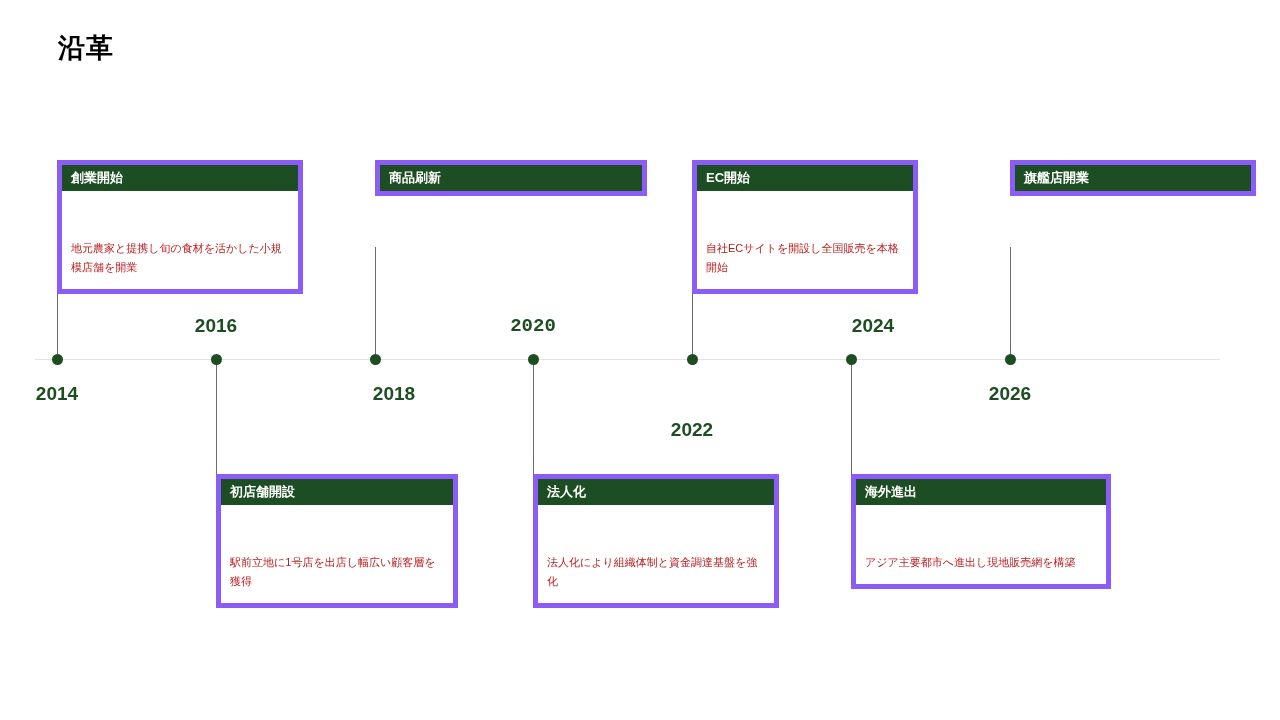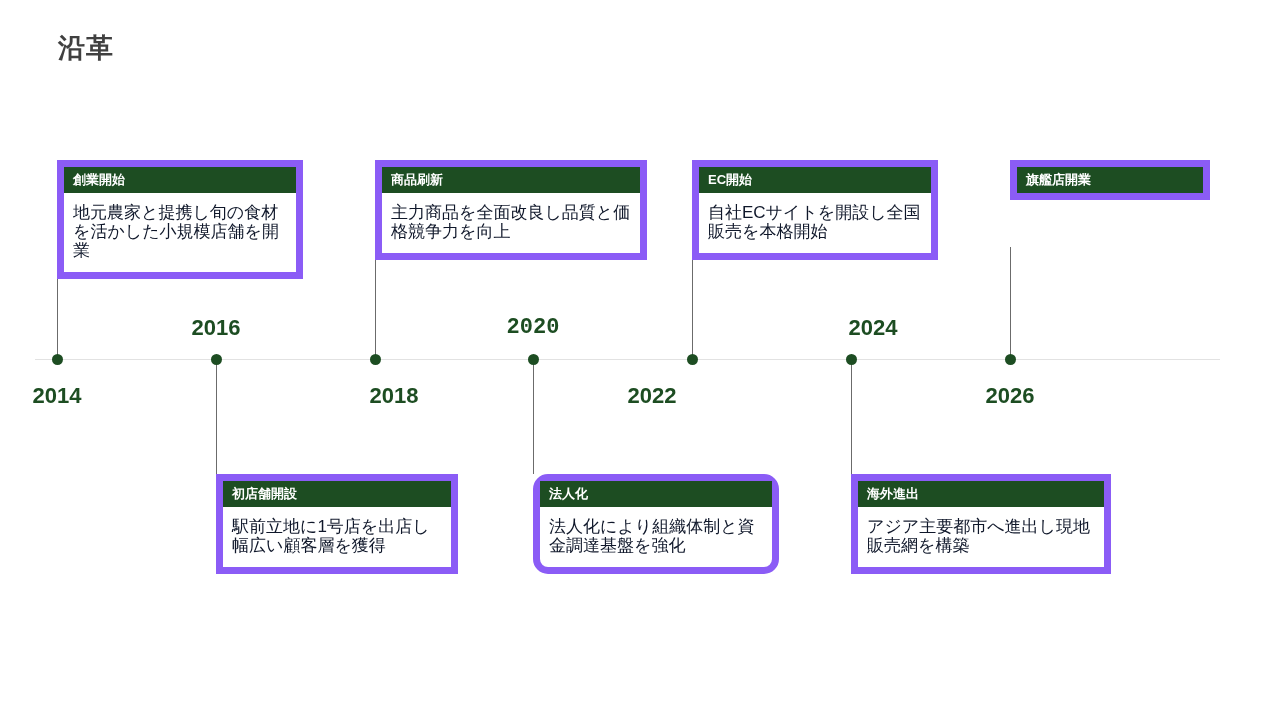--- a/index.html
+++ b/index.html
@@ -22,21 +22,21 @@
     width: 1280px;
     height: 720px;
   }
 
   .page-title {
     position: absolute;
     left: 58px;
     top: 28px;
     font-size: 27px;
     font-weight: bold;
-    color: #404040;
+    color: #000000;
     letter-spacing: 1px;
     line-height: 40px;
     white-space: nowrap;
   }
 
   
   .axis-line {
     position: absolute;
     left: 35px;
     top: 359px;
@@ -50,60 +50,61 @@
     width: 11px;
     height: 11px;
     margin-left: -5.5px;
     margin-top: -5.5px;
     border-radius: 50%;
     background: #1d4d22;
   }
 
   .year-label {
     position: absolute;
-    font-size: 22px;
+    font-size: 19px;
     font-weight: bold;
     color: #1d4d22;
     white-space: nowrap;
     transform: translateX(-50%);
   }
   .year-label.above { top: 315px; }
   .year-label.below { top: 383px; }
 
   
   .connector {
     position: absolute;
     width: 1px;
     background: #6b6b6b;
   }
 
   
   .card {
     position: absolute;
     box-sizing: border-box;
     background: #ffffff;
-    border: 7px solid #8b5cf6;
+    border: 5px solid #8b5cf6;
   }
   .card-header {
     box-sizing: border-box;
     background: #1d4d22;
     color: #ffffff;
     font-size: 13px;
     font-weight: bold;
     line-height: 15px;
     padding: 5px 9px 6px 9px;
     white-space: nowrap;
     overflow: hidden;
   }
   .card-body {
     box-sizing: border-box;
     padding: 10px 9px 12px 9px;
-    font-size: 17px;
+    font-size: 11px;
     line-height: 19px;
-    color: #0f172a;
+    color: #b91c1c;
+    margin-top: 38px;
   }
 </style>
 </head>
 <body>
 
 <div id="slide">
 
   <div class="page-title">沿革</div>
 
   <div id="timeline-layer">
@@ -118,46 +119,45 @@
       <div class="connector" style="left: 216px; top: 359px; height: 115px;"></div>
       <div class="card" style="left: 216px; width: 242px; top: 474px;">
         <div class="card-header">初店舗開設</div>
         <div class="card-body">駅前立地に1号店を出店し幅広い顧客層を獲得</div>
       </div>
       <div class="node-dot" style="left: 216px; top: 359px;"></div>
       <div class="year-label above" style="left: 216px;">2016</div>
       <div class="connector" style="left: 375px; top: 247px; height: 112px;"></div>
       <div class="card" style="left: 375px; width: 272px; top: 160px;">
         <div class="card-header">商品刷新</div>
-        <div class="card-body">主力商品を全面改良し品質と価格競争力を向上</div>
       </div>
       <div class="node-dot" style="left: 375px; top: 359px;"></div>
       <div class="year-label below" style="left: 375px; margin-left: 19px;">2018</div>
       <div class="connector" style="left: 533px; top: 359px; height: 115px;"></div>
-      <div class="card" style="left: 533px; width: 246px; top: 474px; border-radius: 15px;">
+      <div class="card" style="left: 533px; width: 246px; top: 474px;">
         <div class="card-header">法人化</div>
         <div class="card-body">法人化により組織体制と資金調達基盤を強化</div>
       </div>
       <div class="node-dot" style="left: 533px; top: 359px;"></div>
       <div class="year-label above" style="left: 533px; font-family: Liberation Mono, monospace;">2020</div>
       <div class="connector" style="left: 692px; top: 247px; height: 112px;"></div>
-      <div class="card" style="left: 692px; width: 246px; top: 160px;">
+      <div class="card" style="left: 692px; width: 226px; top: 160px;">
         <div class="card-header">EC開始</div>
         <div class="card-body">自社ECサイトを開設し全国販売を本格開始</div>
       </div>
       <div class="node-dot" style="left: 692px; top: 359px;"></div>
-      <div class="year-label below" style="left: 652px;">2022</div>
+      <div class="year-label below" style="left: 692px; margin-top: 36px;">2022</div>
       <div class="connector" style="left: 851px; top: 359px; height: 115px;"></div>
       <div class="card" style="left: 851px; width: 260px; top: 474px;">
         <div class="card-header">海外進出</div>
         <div class="card-body">アジア主要都市へ進出し現地販売網を構築</div>
       </div>
       <div class="node-dot" style="left: 851px; top: 359px;"></div>
       <div class="year-label above" style="left: 873px;">2024</div>
       <div class="connector" style="left: 1010px; top: 247px; height: 112px;"></div>
-      <div class="card" style="left: 1010px; width: 200px; top: 160px;">
+      <div class="card" style="left: 1010px; width: 246px; top: 160px;">
         <div class="card-header">旗艦店開業</div>
       </div>
       <div class="node-dot" style="left: 1010px; top: 359px;"></div>
       <div class="year-label below" style="left: 1010px;">2026</div>
     </div>
 
 </div>
 
 </body></html>

